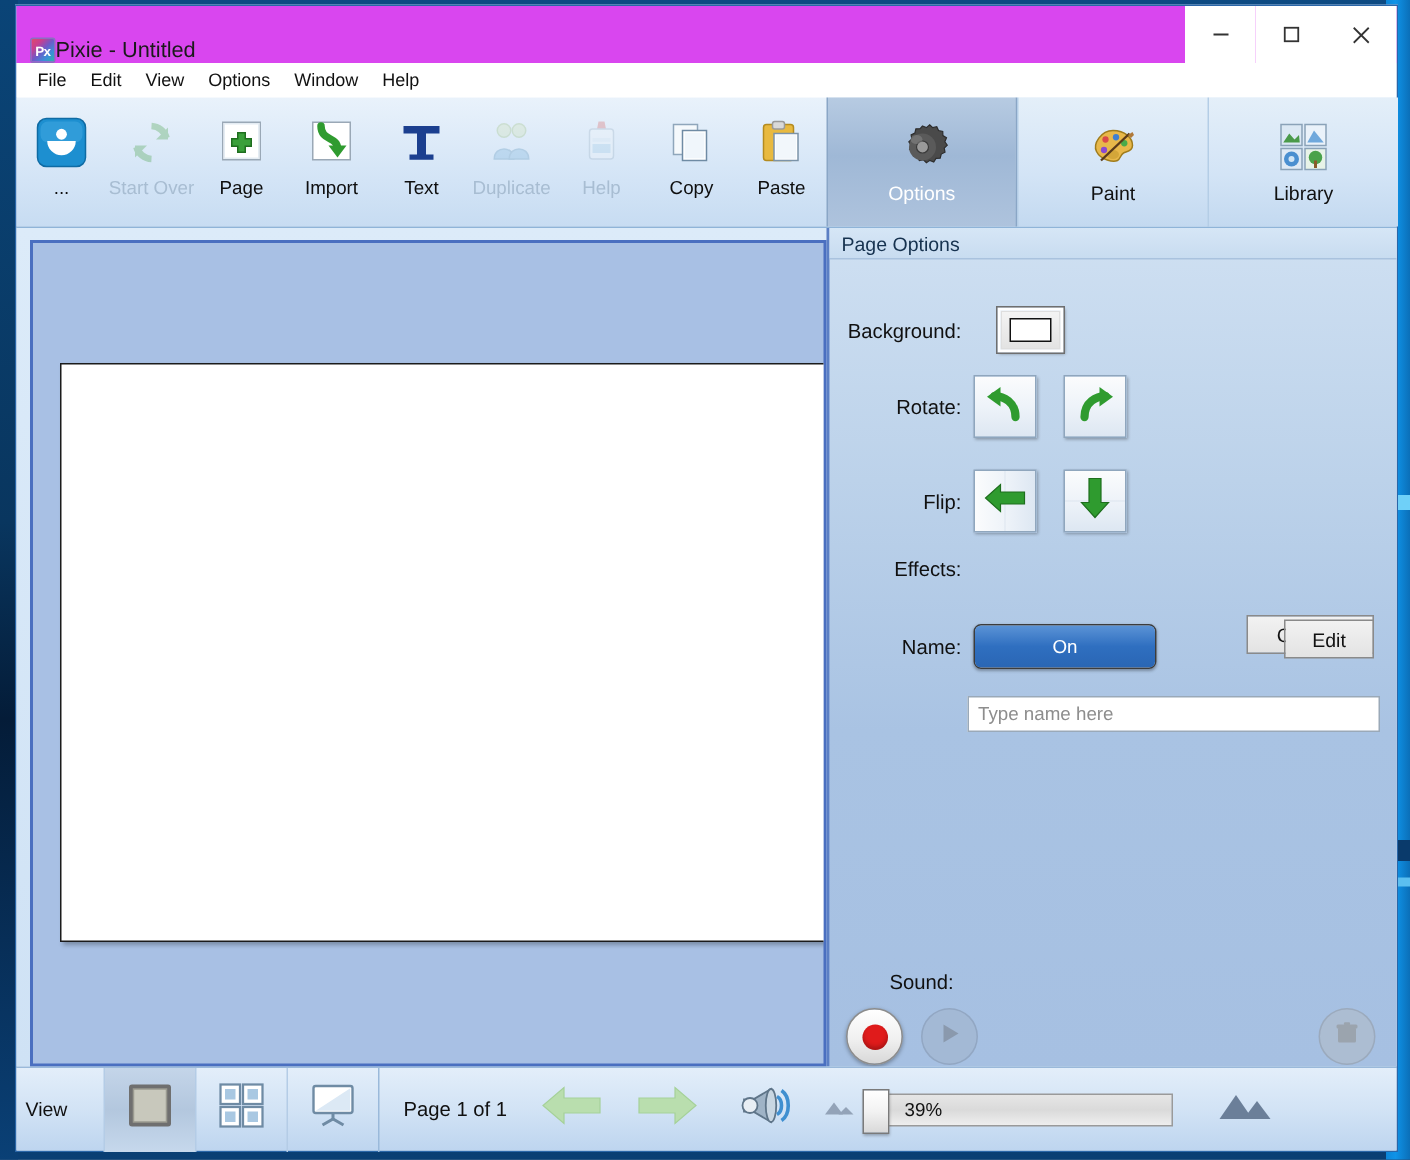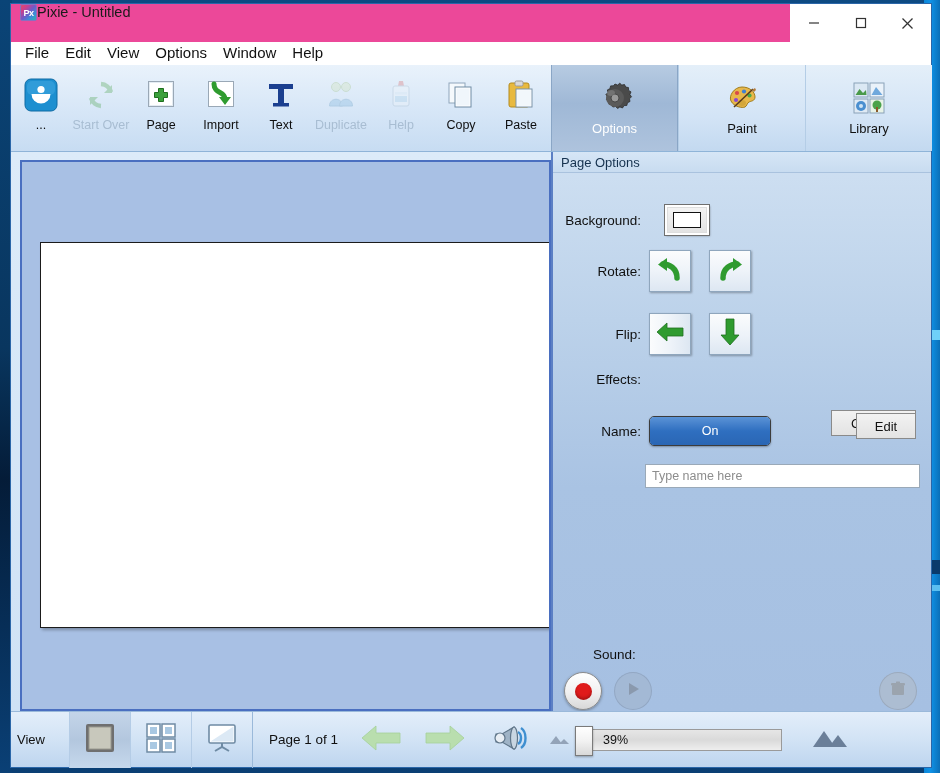--- a/index.html
+++ b/index.html
@@ -29,22 +29,22 @@
   
   #win {
     position: absolute; left: 10px; top: 3px; width: 922px; height: 765px;
     background: #eef4fb;
     border: 1px solid #2a66a8;
     display: flex; flex-direction: column;
   }
 
   
   #titlebar {
-    height: 38px; background: #ec4899;
-    display: flex; align-items: flex-start; flex: none;
+    height: 38px; background: #d946ef;
+    display: flex; align-items: flex-end; flex: none;
     position: relative;
   }
   #appicon {
     width: 17px; height: 17px; margin-left: 9px; flex: none;
     border-radius: 2px; position: relative; overflow: hidden;
     background: linear-gradient(135deg,#e04a6a 0%,#c93f8f 25%,#6f59c8 50%,#3a8fd8 75%,#2fb4a8 100%);
     border: 1px solid #8a6fbf;
   }
   #appicon span {
     position:absolute; inset:0; color:#fff; font-size:9px; font-weight:bold;
@@ -57,21 +57,21 @@
     width: 47px; height: 38px; display:flex; align-items:center; justify-content:center;
     background:#fff;
   }
   .wbtn svg { display:block; }
 
   
   #menubar {
     height: 22px; background:#ffffff; display:flex; align-items:center;
     padding-left: 10px; flex: none; gap: 0px;
   }
-  .menuitem { font-size: 15px; color:#111; padding: 0 8px; line-height: 22px; }
+  .menuitem { font-size: 12px; color:#111; padding: 0 8px; line-height: 22px; }
   .menuitem:first-child { padding-left: 4px; }
 
   
   #toolbar {
     height: 88px; flex:none; display:flex;
     background: linear-gradient(180deg,#e9f2fb 0%,#d6e6f7 55%,#c7dcf2 100%);
     border-top: 1px solid #ffffff;
     border-bottom: 1px solid #8fb4d8;
   }
   #tbleft { display:flex; flex: none; }

